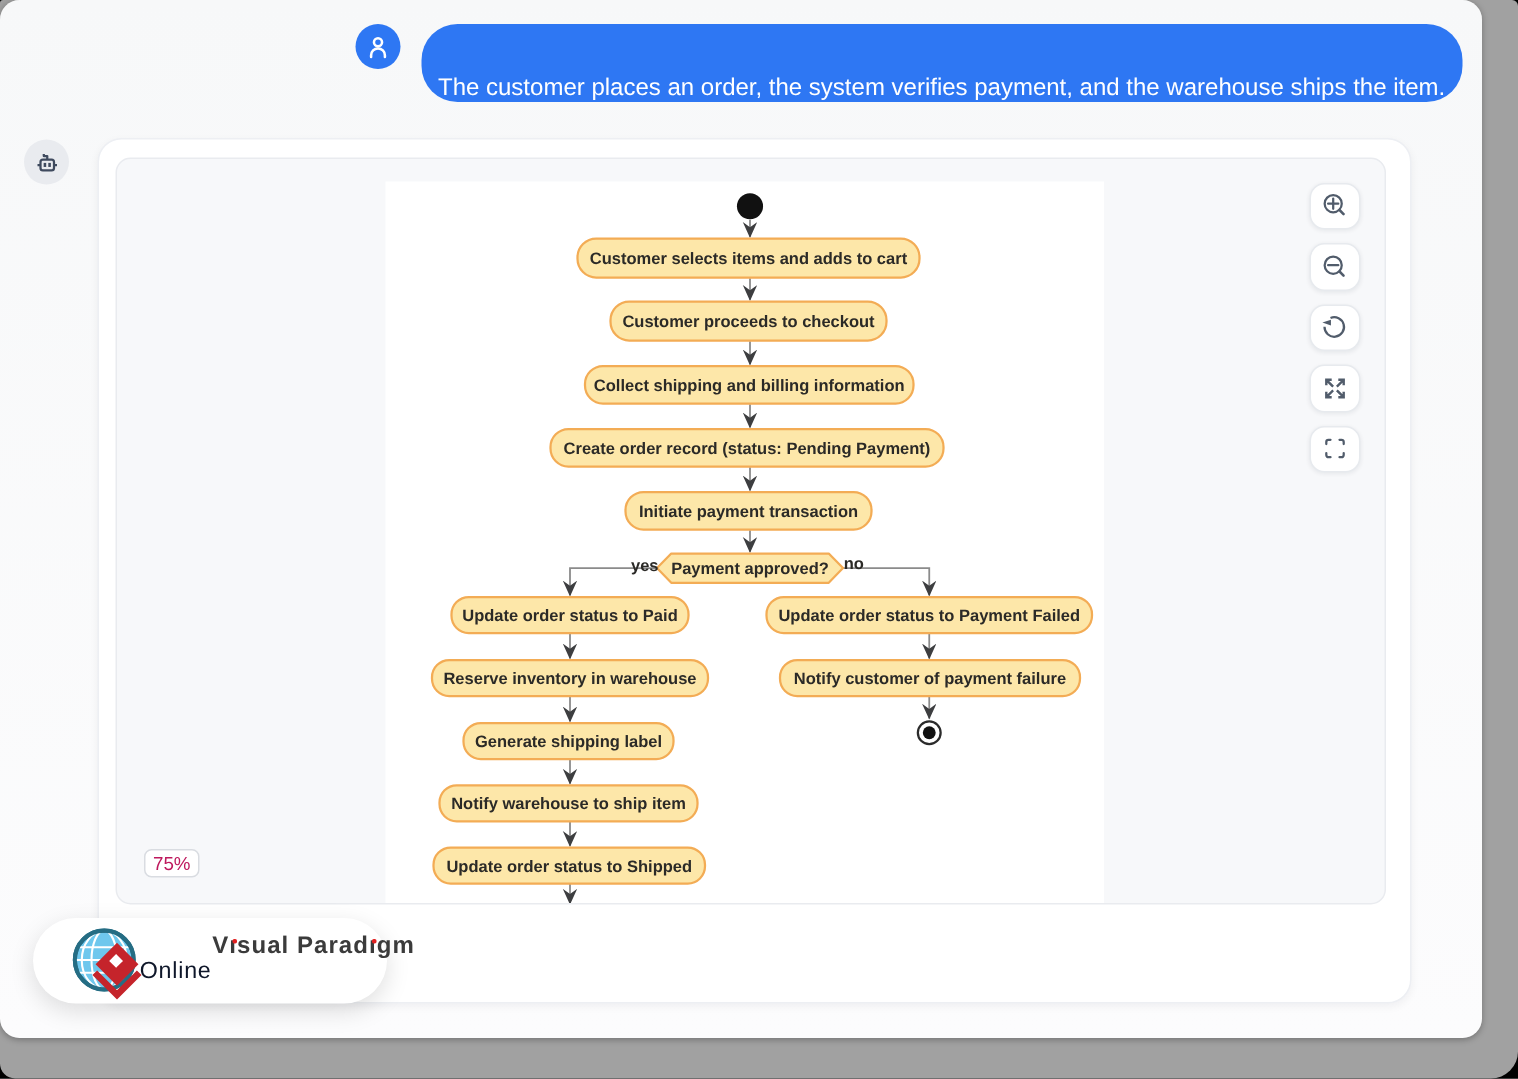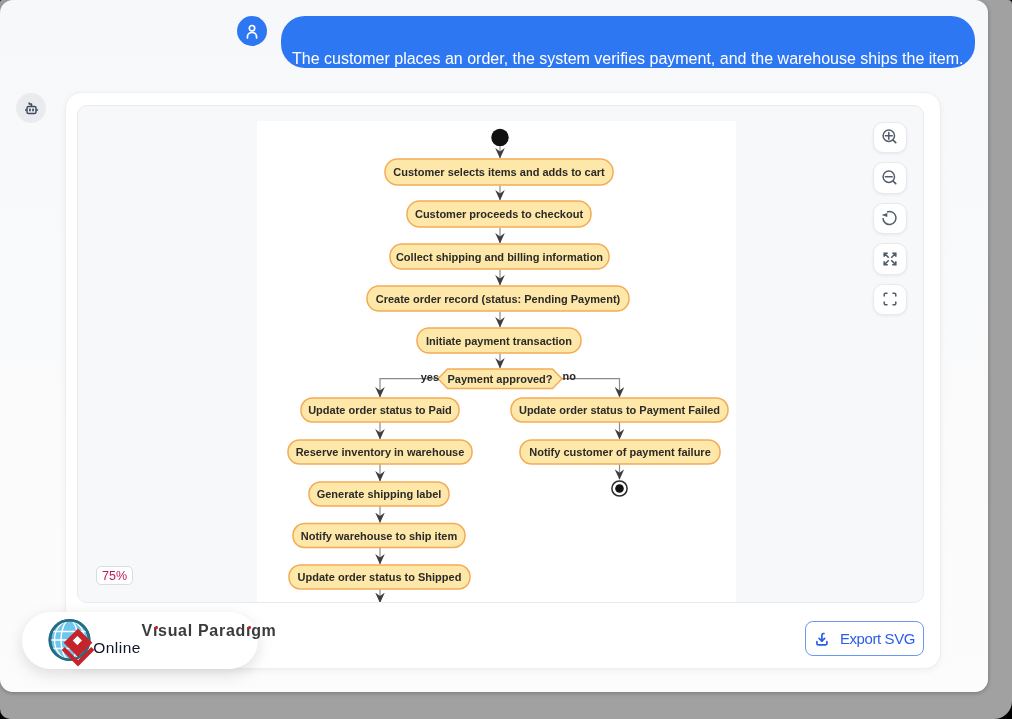--- a/index.html
+++ b/index.html
@@ -161,28 +161,20 @@
   </div>
   <div class="zbtn" style="top:283.5px">
     <svg width="20" height="20" viewBox="0 0 20 20" fill="none" stroke="#515c6b" stroke-width="1.5" stroke-linecap="round">
       <path d="M4.2 7 V5.6 A1.4 1.4 0 0 1 5.6 4.2 H7"></path>
       <path d="M13 4.2 H14.4 A1.4 1.4 0 0 1 15.8 5.6 V7"></path>
       <path d="M15.8 13 V14.4 A1.4 1.4 0 0 1 14.4 15.8 H13"></path>
       <path d="M7 15.8 H5.6 A1.4 1.4 0 0 1 4.2 14.4 V13"></path>
     </svg>
   </div>
   <div class="pct">75%</div>
-  <div class="export">
-    <svg width="16" height="16" viewBox="0 0 16 16" fill="none" stroke="#2b5cee" stroke-width="1.7" stroke-linecap="round" stroke-linejoin="round">
-      <path d="M9.9 2.6 C8.3 2.2 7.9 3.2 7.9 4.6 V9.9"></path>
-      <path d="M5.1 7.3 L7.9 10.2 L10.7 7.3"></path>
-      <path d="M2.9 10.7 V12.4 A1.5 1.5 0 0 0 4.4 13.9 H11.4 A1.5 1.5 0 0 0 12.9 12.4 V10.7"></path>
-    </svg>
-    <span>Export SVG</span>
-  </div>
   <div class="logo">
     <svg width="236" height="62" viewBox="0 0 236 62">
       <g>
         <circle cx="47.5" cy="28" r="19.6" fill="#6ec7ed" stroke="#256d84" stroke-width="2.7"></circle>
         <g stroke="#fff" stroke-width="1.4" fill="none">
           <ellipse cx="47.5" cy="28" rx="8.5" ry="19.6"></ellipse>
           <ellipse cx="47.5" cy="28" rx="15" ry="19.3"></ellipse>
           <path d="M30.5 19.5 H64.5 M27.9 28 H67.1 M30.5 36.5 H64.5"></path>
         </g>
         <circle cx="47.5" cy="28" r="19.6" fill="none" stroke="#256d84" stroke-width="2.7"></circle>

